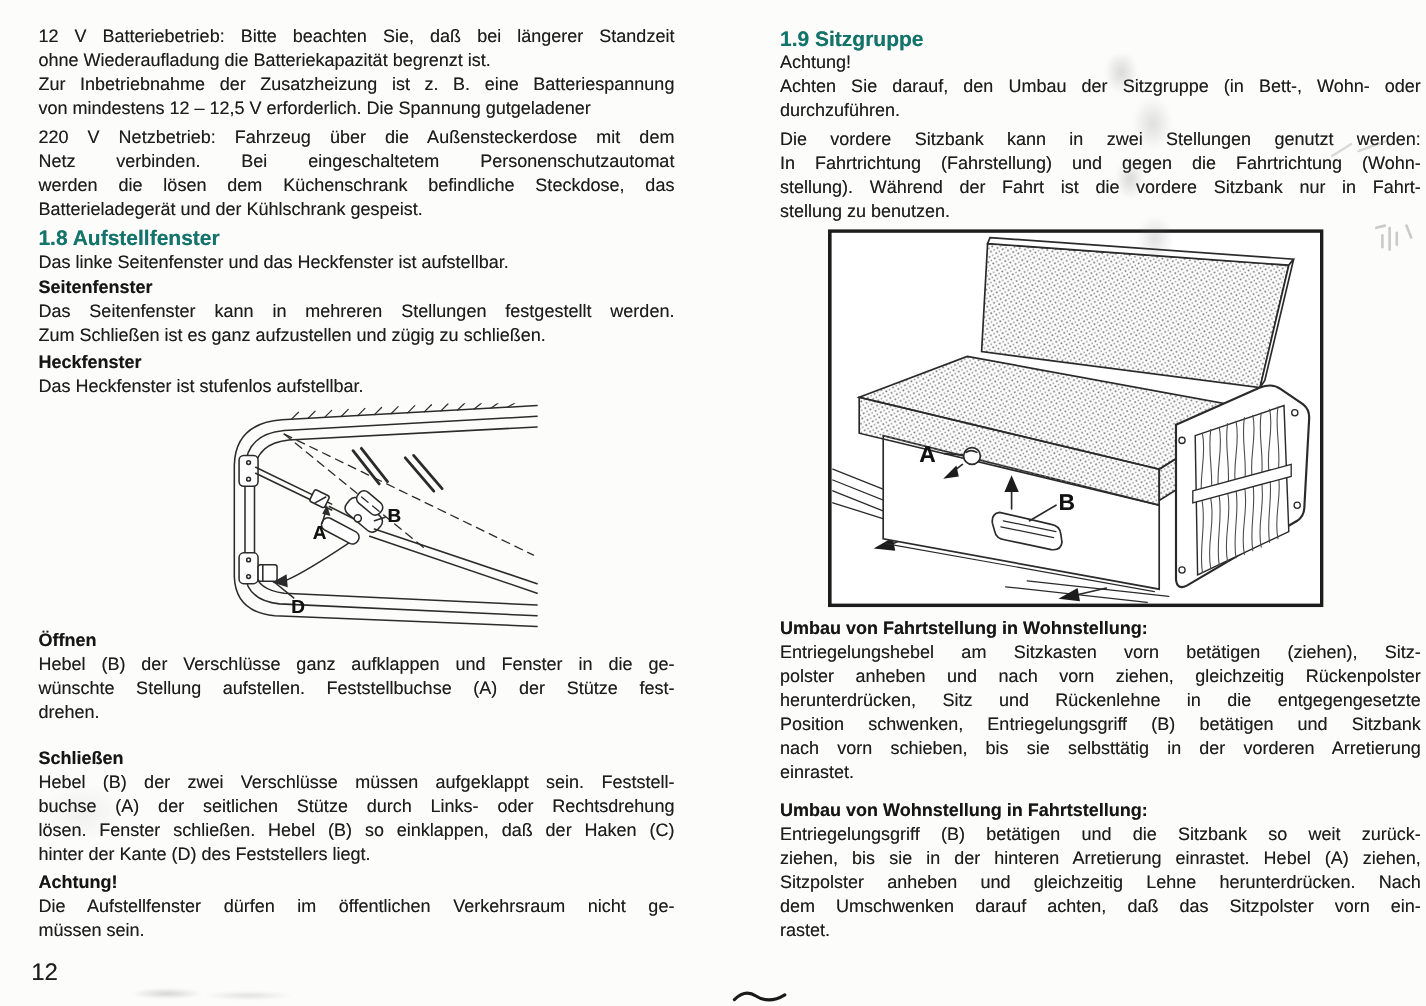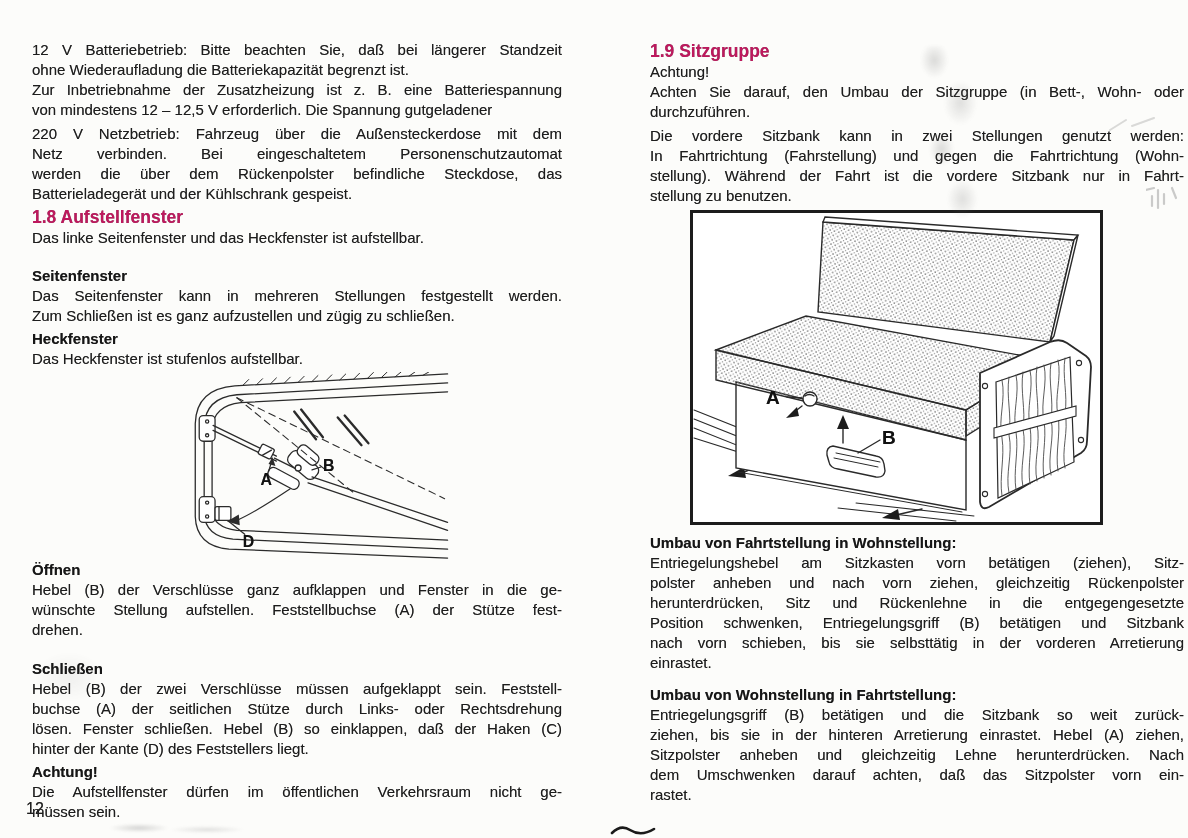--- a/index.html
+++ b/index.html
@@ -3,33 +3,33 @@
 <meta charset="utf-8">
 <style>
   * { margin:0; padding:0; box-sizing:border-box; }
   html,body { width:1188px; height:838px; overflow:hidden; }
   body {
     position:relative;
     background:#fcfcfa;
     font-family:"Liberation Sans", sans-serif;
     color:#1d1d1d;
   }
-  .col { position:absolute; top:40px; font-size:15px; line-height:20px;
+  .col { position:absolute; top:21px; font-size:15px; line-height:20px;
          text-shadow:0 0 .4px rgba(25,25,25,.55); }
   #col-left  { left:32px;  width:530px; }
   #col-right { left:650px; width:534px; }
   .pl div { text-align:justify; text-align-last:justify; }
   .pl div:last-child { text-align-last:left; }
-  .h-sec { font-size:17.5px; line-height:22px; font-weight:700; color:#be185d; }
+  .h-sec { font-size:17.5px; line-height:22px; font-weight:700; color:#0f766e; }
   .h-sub { font-weight:700; color:#161616; }
   .single { text-align:left; }
   .fig { position:relative; }
   #fig-window { margin:3px 0 0 143px; width:278px; height:188px; }
   #fig-seat   { margin:4px 0 0 40px;  width:413px; height:315px; }
-  #page-number { position:absolute; left:26px; top:800px; font-size:16px;
+  #page-number { position:absolute; left:26px; top:800px; font-size:20px;
                  text-shadow:0 0 .4px rgba(25,25,25,.55); }
   .artifact { position:absolute; pointer-events:none; }
   #stain-right { left:898px; top:46px; width:104px; height:178px; opacity:.42; filter:blur(1.5px);
     background-image:
       radial-gradient(20px 26px at 35% 8%,  rgba(105,105,105,.55), transparent 70%),
       radial-gradient(24px 32px at 60% 32%, rgba(115,115,115,.5),  transparent 70%),
       radial-gradient(18px 24px at 42% 58%, rgba(105,105,105,.55), transparent 70%),
       radial-gradient(22px 28px at 62% 86%, rgba(115,115,115,.5),  transparent 70%);
   }
   #smudge-bottom { left:88px; top:820px; width:170px; height:16px; opacity:.5; filter:blur(1px);
@@ -49,28 +49,28 @@
       <div>12 V Batteriebetrieb: Bitte beachten Sie, daß bei längerer Standzeit</div>
       <div>ohne Wiederaufladung die Batteriekapazität begrenzt ist.</div>
     </div>
   <div class="pl">
       <div>Zur Inbetriebnahme der Zusatzheizung ist z. B. eine Batteriespannung</div>
       <div>von mindestens 12 – 12,5 V erforderlich. Die Spannung gutgeladener</div>
     </div>
   <div class="pl" style="margin-top:4px">
       <div>220 V Netzbetrieb: Fahrzeug über die Außensteckerdose mit dem</div>
       <div>Netz verbinden. Bei eingeschaltetem Personenschutzautomat</div>
-      <div>werden die über dem Rückenpolster befindliche Steckdose, das</div>
+      <div>werden die lösen dem Küchenschrank befindliche Steckdose, das</div>
       <div>Batterieladegerät und der Kühlschrank gespeist.</div>
     </div>
 
   <div class="h-sec" style="margin-top:2px">1.8 Aufstellfenster</div>
   <div class="single">Das linke Seitenfenster und das Heckfenster ist aufstellbar.</div>
 
-  <div class="h-sub" style="margin-top:18px">Seitenfenster</div>
+  <div class="h-sub" style="margin-top:1px">Seitenfenster</div>
   <div class="pl">
       <div>Das Seitenfenster kann in mehreren Stellungen festgestellt werden.</div>
       <div>Zum Schließen ist es ganz aufzustellen und zügig zu schließen.</div>
     </div>
 
   <div class="h-sub" style="margin-top:3px">Heckfenster</div>
   <div class="single">Das Heckfenster ist stufenlos aufstellbar.</div>
 
   <div id="fig-window" class="fig">
     <svg width="278" height="188" viewBox="0 0 272 190">

